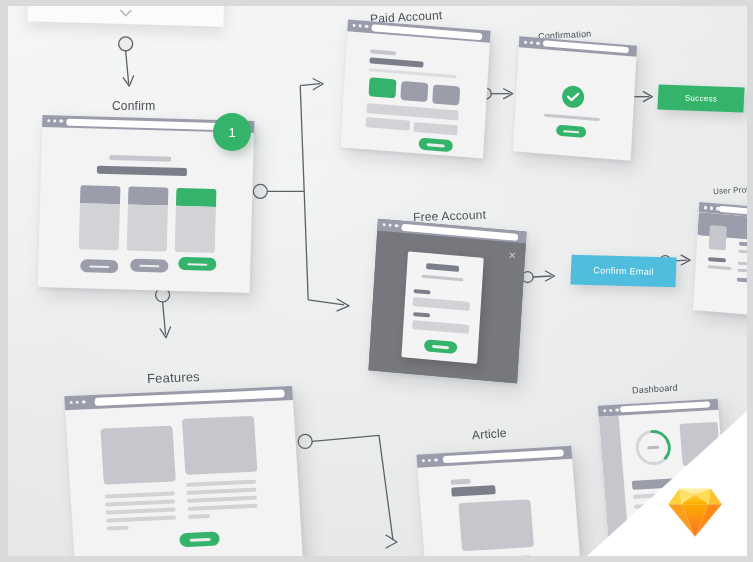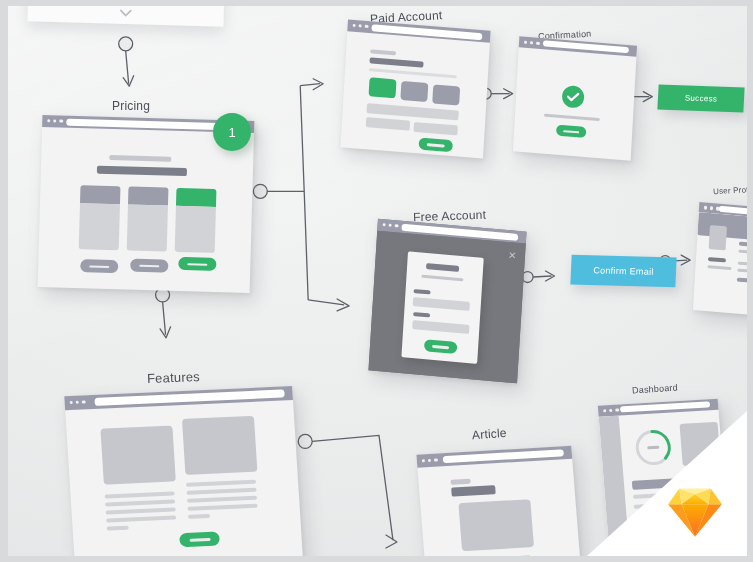--- a/index.html
+++ b/index.html
@@ -123,21 +123,21 @@
 
     <circle class="node" cx="155" cy="290" r="7"></circle>
     <path d="M155 297 L158 330"></path>
     <path d="M152.5 324 L158.5 333 L163 322" stroke-linecap="round" stroke-linejoin="round"></path>
 
     <circle class="node" cx="298" cy="437" r="7"></circle>
     <path d="M305 437 L372 431 L386 536"></path>
     <path d="M379 531 L390 538 L379 544" stroke-linecap="round" stroke-linejoin="round"></path>
   </svg>
 
-  <div class="label" style="left:104px;top:93px;">Pricing</div>
+  <div class="label" style="left:104px;top:93px;">Confirm</div>
   <div class="win" style="left:32px;top:112px;width:212px;height:172px;transform:rotate(1.6deg);">
     <div class="bar">
       <div class="dots">
             <i></i>
             <i></i>
             <i></i>
           </div>
       <div class="url"></div>
     </div>
     <div class="body">

